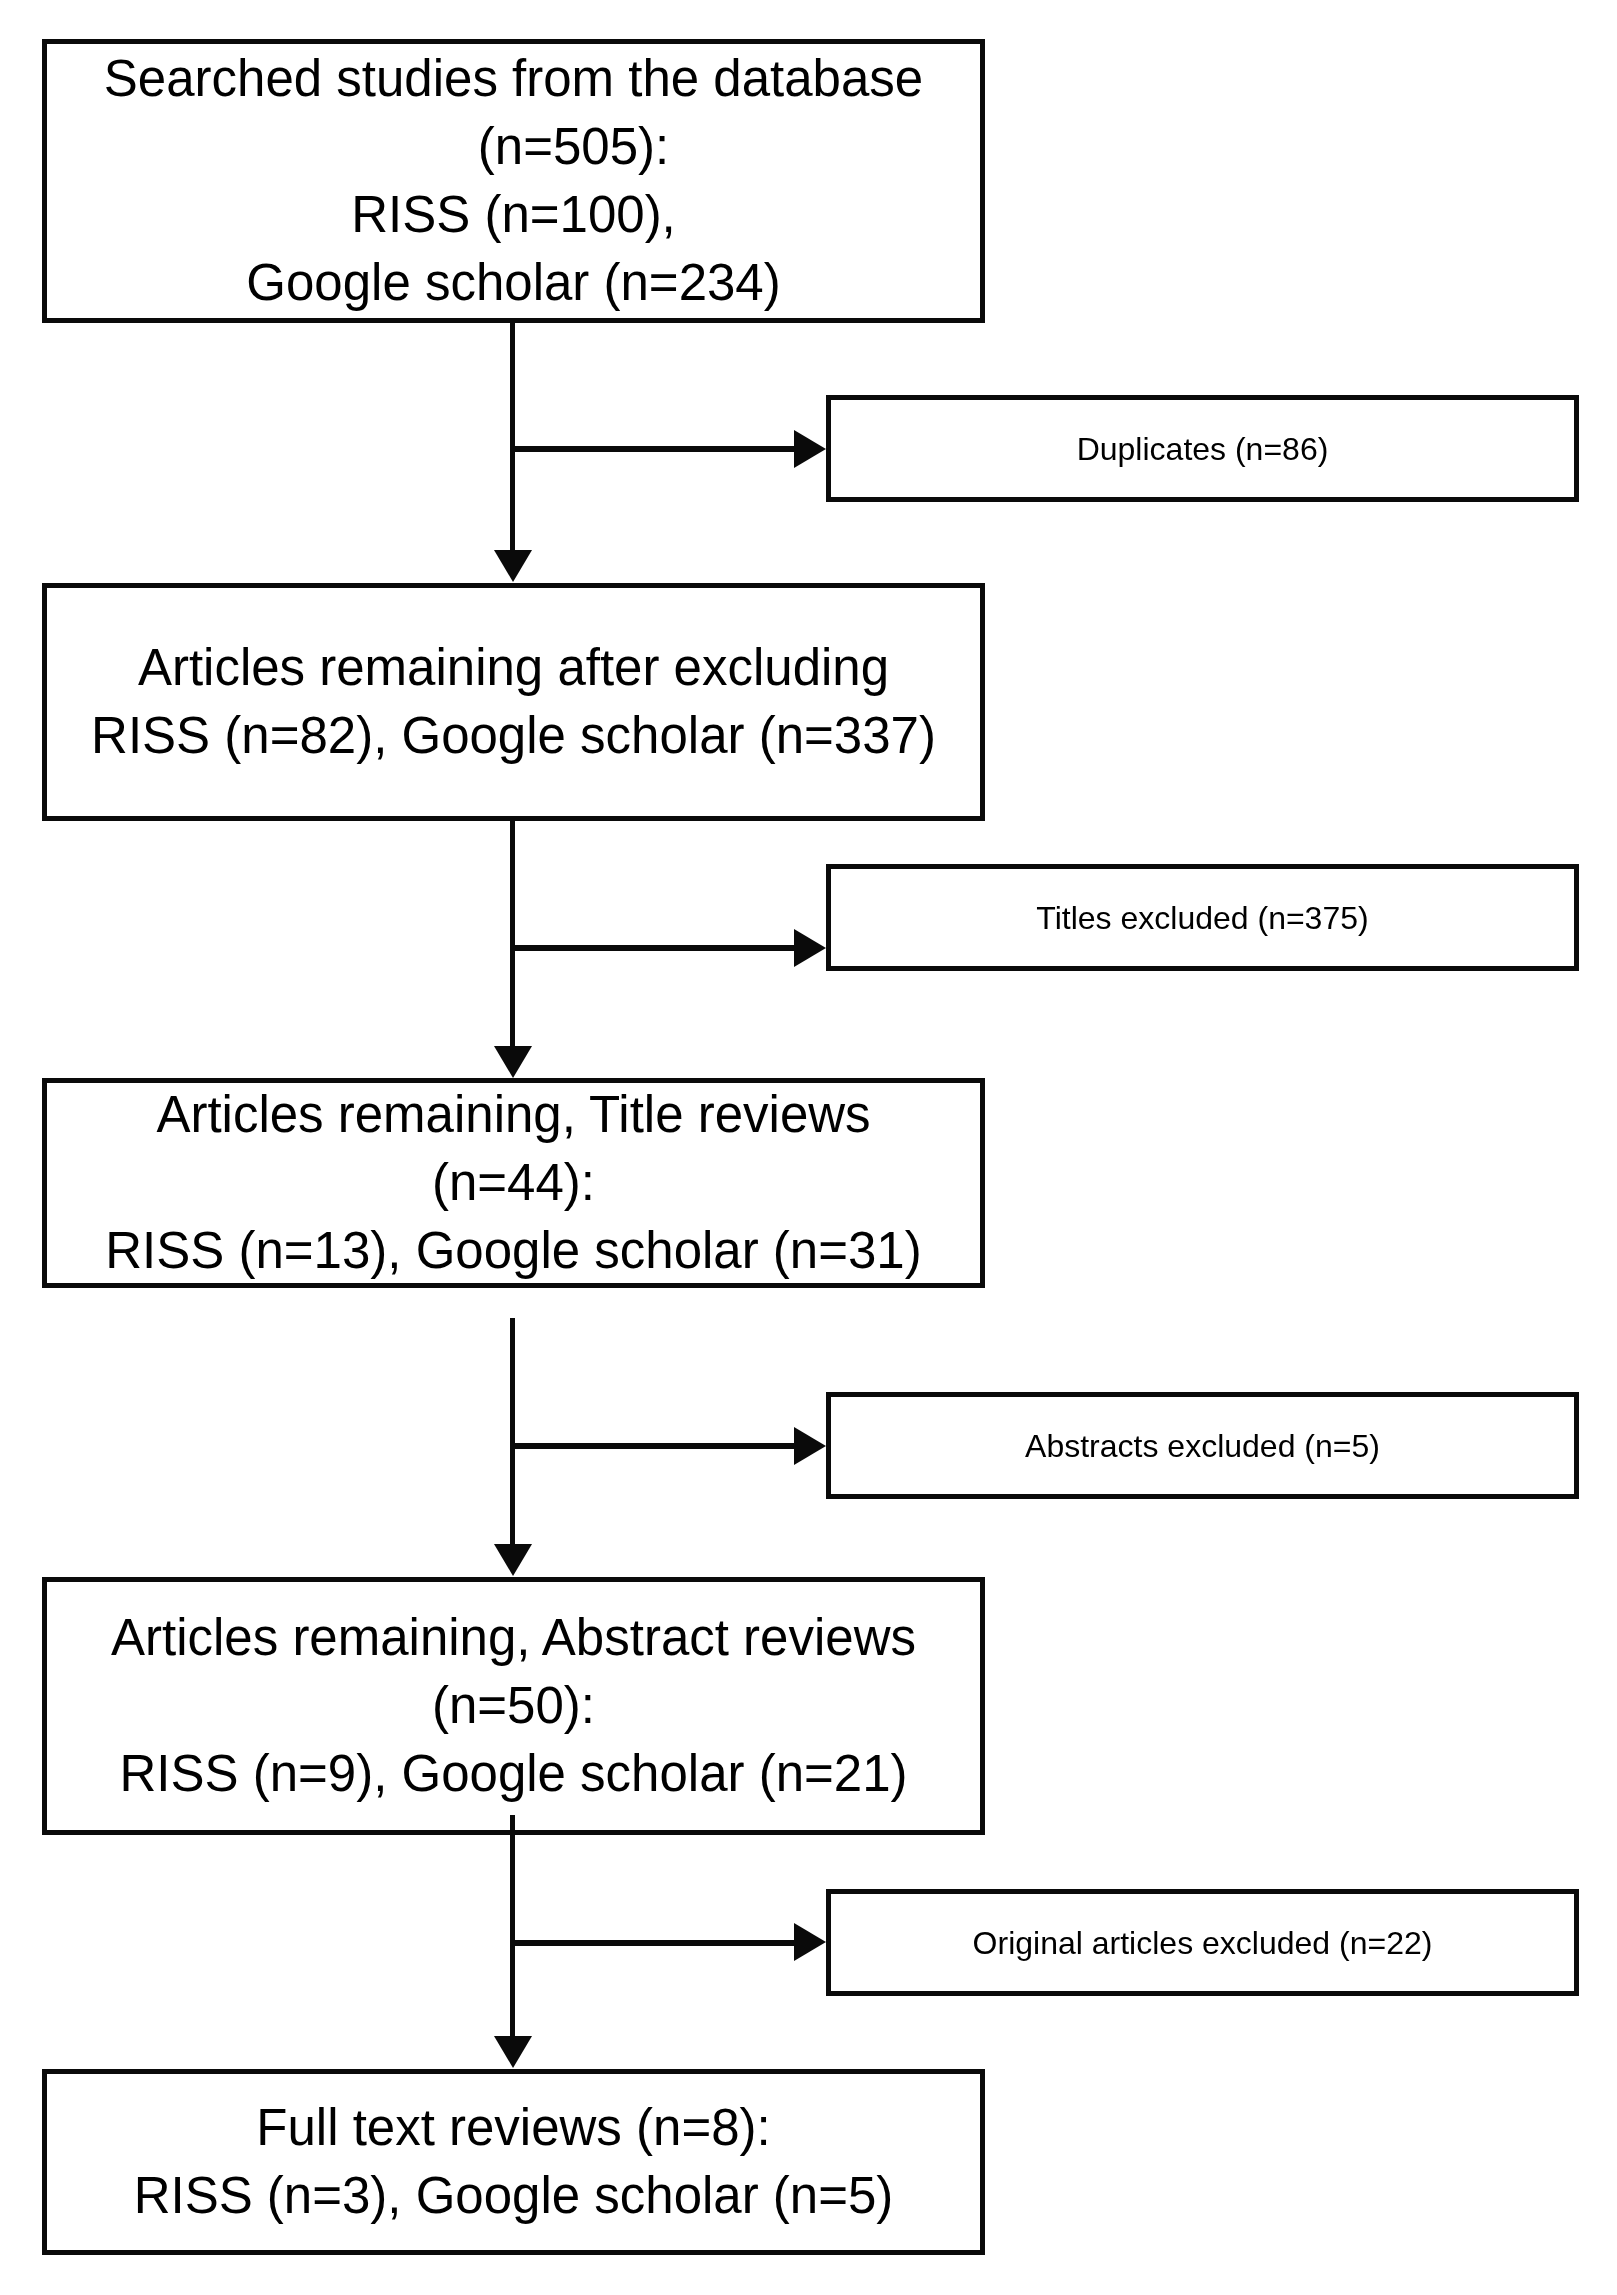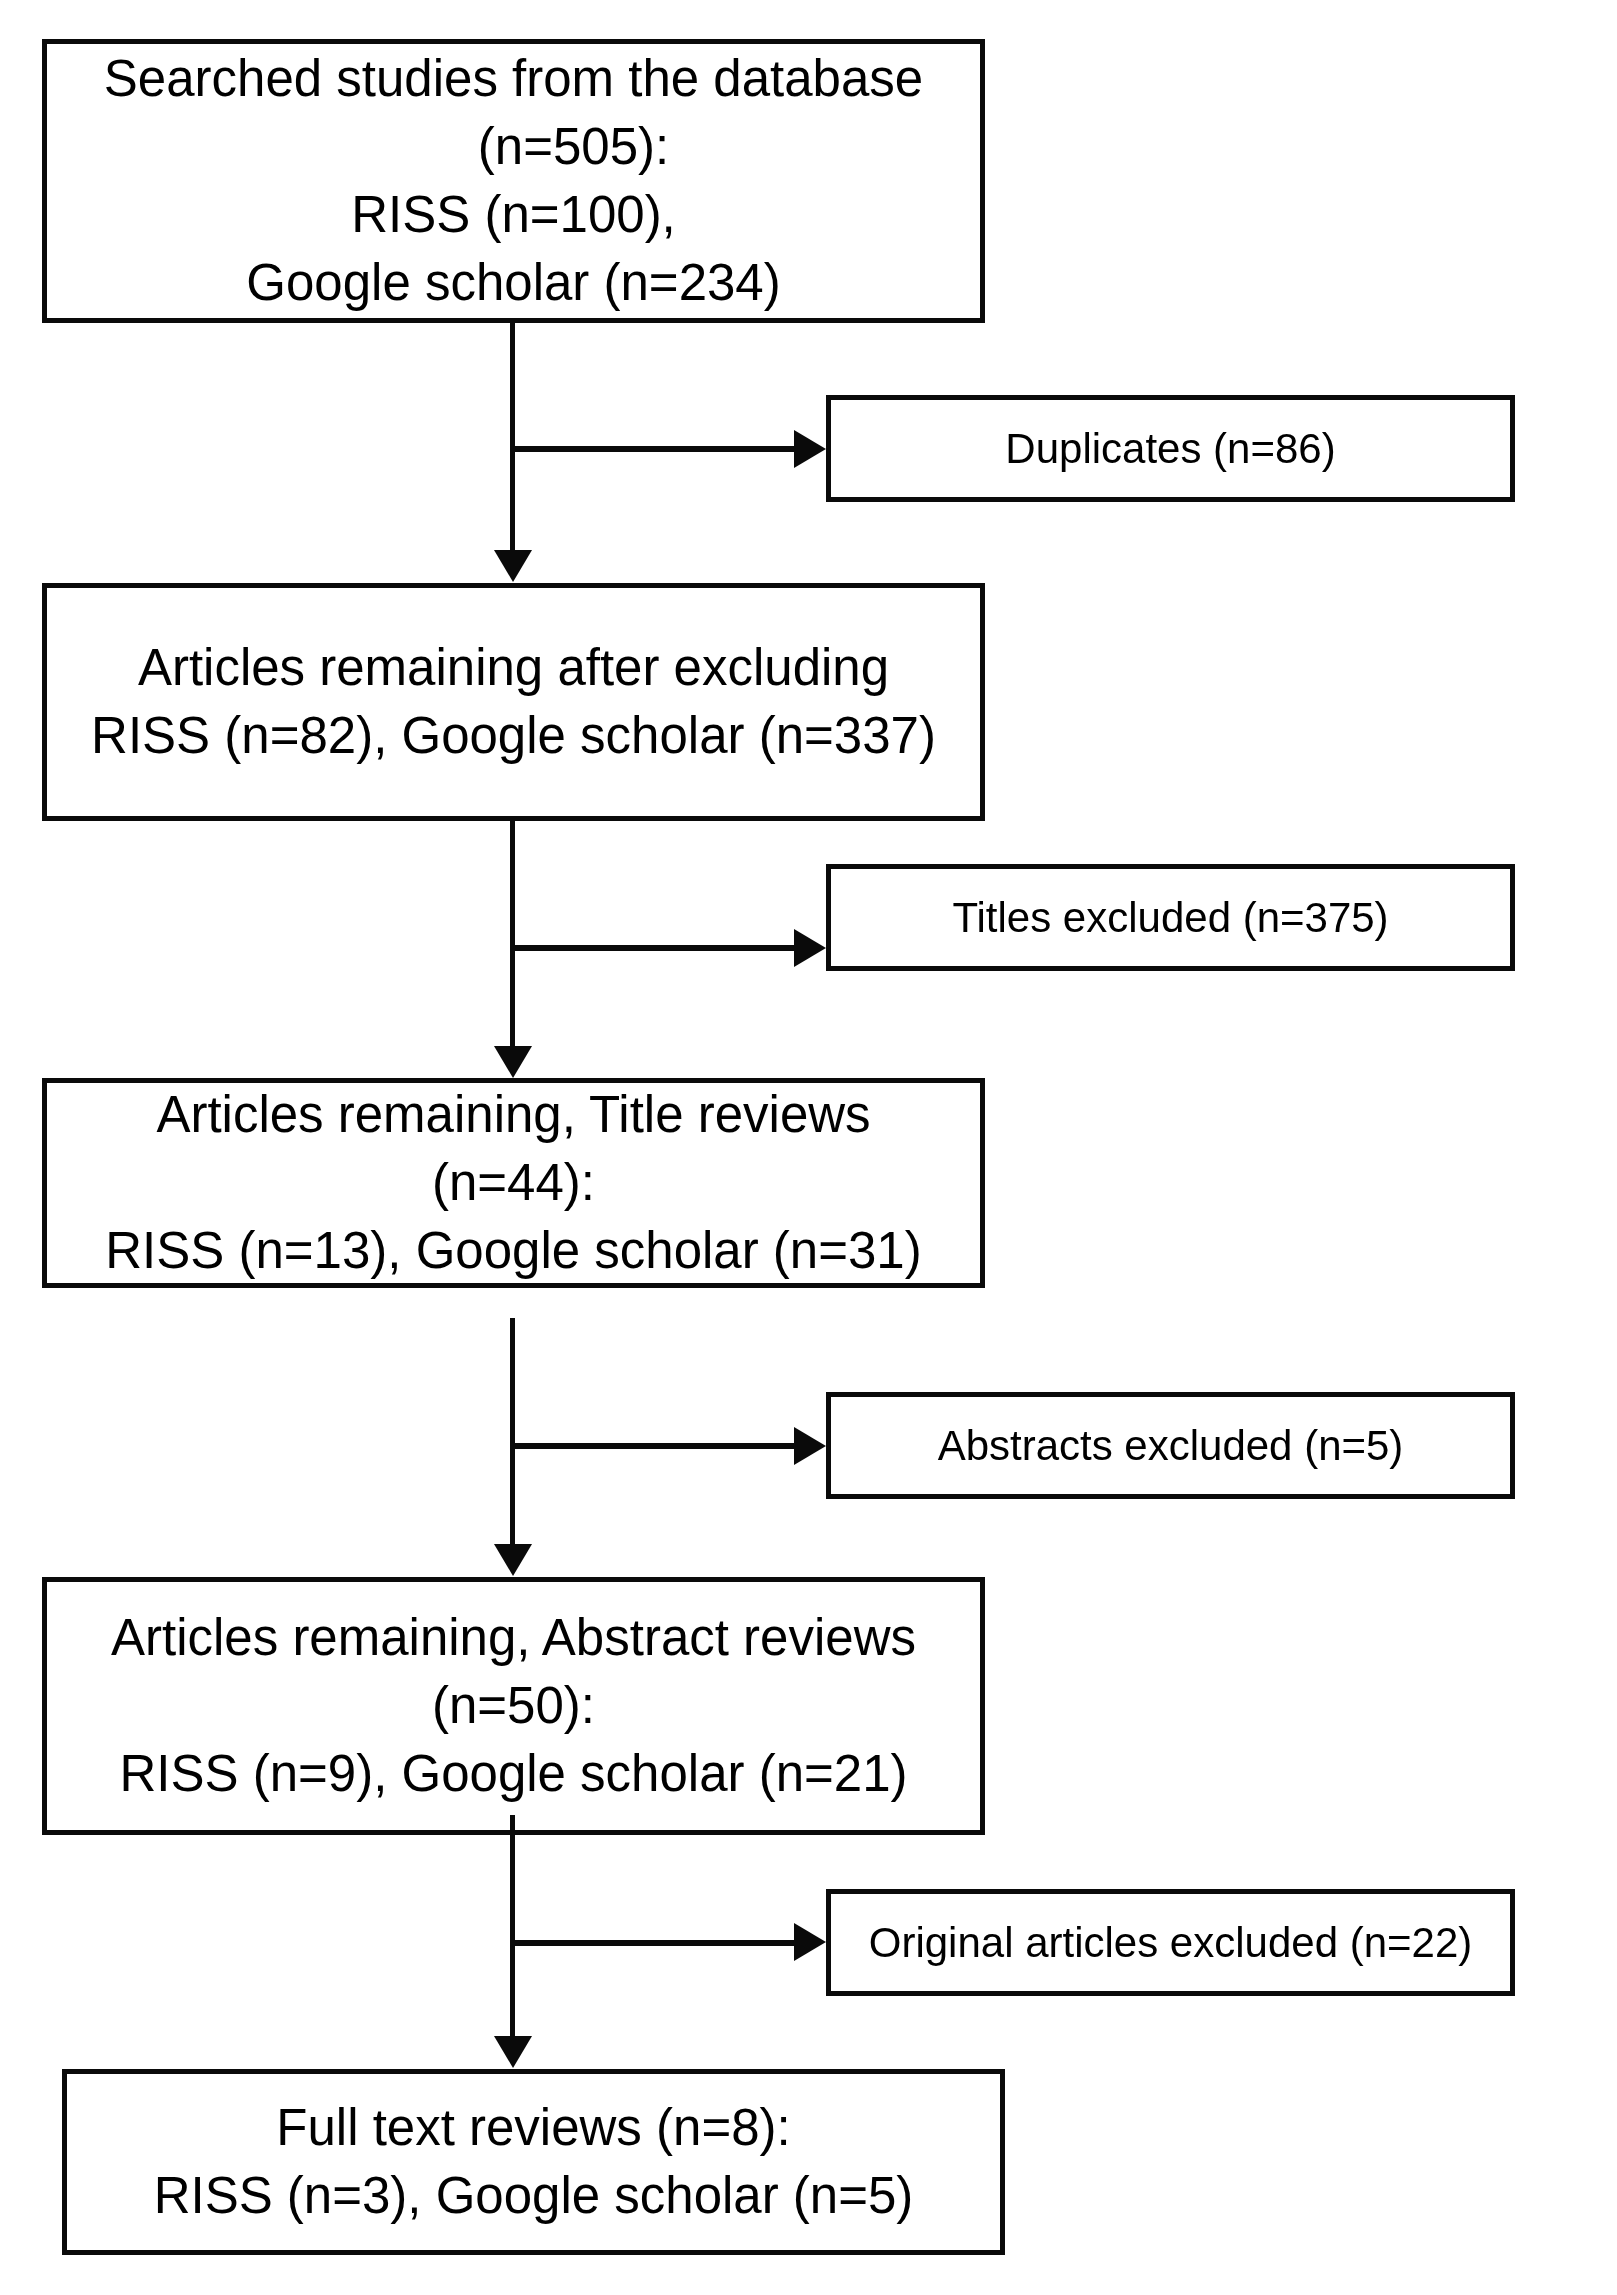--- a/index.html
+++ b/index.html
@@ -27,35 +27,35 @@
     text-align: center;
   }
   .main-box {
     left: 42px;
     width: 943px;
     font-size: 51px;
     line-height: 68px;
   }
   .side-box {
     left: 826px;
-    width: 689px;
+    width: 753px;
     height: 107px;
-    font-size: 42px;
+    font-size: 32px;
     line-height: 68px;
   }
   .side-box .line { white-space: nowrap; }
   .line { width: 100%; }
   .shift-a { position: relative; left: 60px; }
   .shift-b { position: relative; left: 79px; }
   
   #b1 { top: 39px;   height: 284px; }
   #b2 { top: 583px;  height: 238px; }
   #b3 { top: 1078px; height: 210px; }
   #b4 { top: 1577px; height: 258px; }
-  #b5 { top: 2069px; height: 186px; margin-left: 20px; }
+  #b5 { top: 2069px; height: 186px; }
   #s1 { top: 395px;  }
   #s2 { top: 864px; }
   #s3 { top: 1392px; }
   #s4 { top: 1889px; }
   
   .vline {
     position: absolute;
     left: 510px;
     width: 5px;
     background: #0a0a0a;

